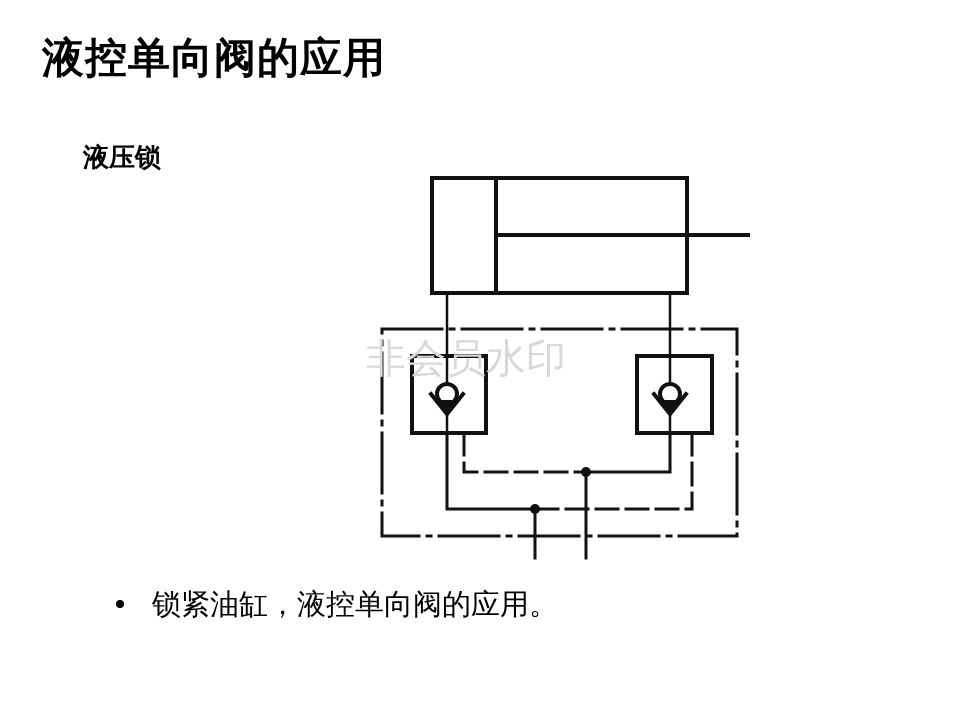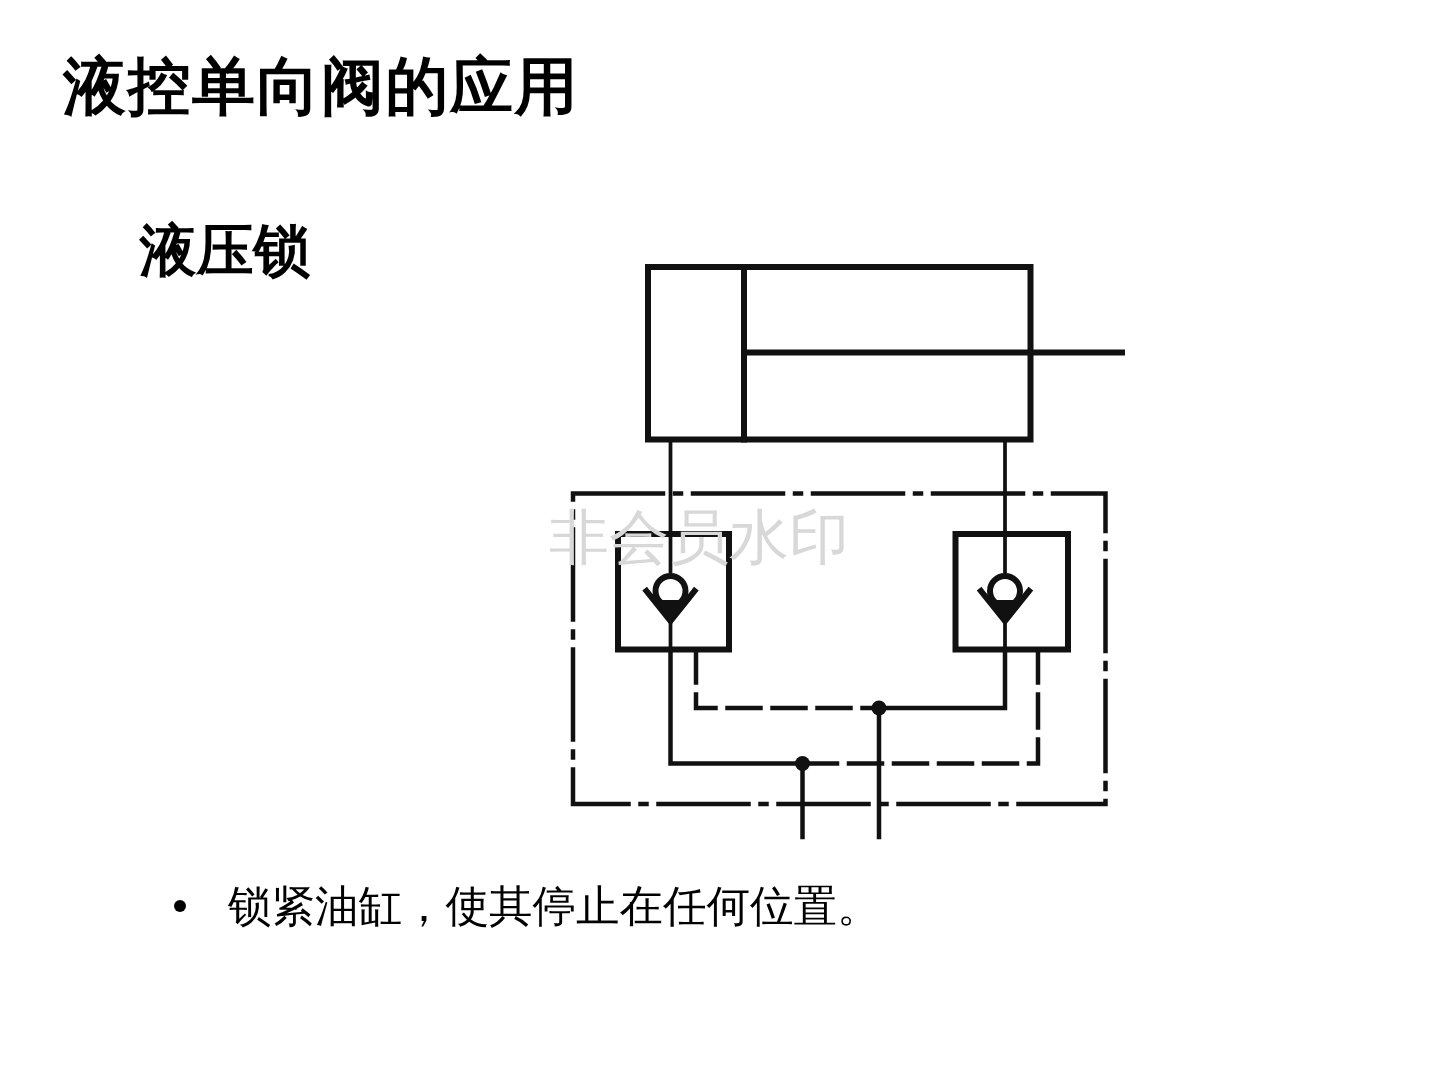--- a/index.html
+++ b/index.html
@@ -22,23 +22,23 @@
       font-size: 42px;
       line-height: 56px;
       letter-spacing: 1px;
       font-weight: bold;
       margin: 0;
     }
     .subtitle {
       position: absolute;
       left: 83px;
       top: 137px;
-      font-size: 38px;
+      font-size: 26px;
       line-height: 40px;
-      margin: 10px;
+      margin: 0;
     }
     .diagram {
       position: absolute;
       left: 0;
       top: 0;
       width: 960px;
       height: 720px;
     }
     .watermark {
       font-family: "DejaVu Sans", "Liberation Sans", sans-serif;
@@ -119,15 +119,15 @@
     <circle cx="535" cy="509" r="5" fill="#111111" stroke="none"></circle>
     <circle cx="586" cy="472" r="5" fill="#111111" stroke="none"></circle>
   </g>
 
   <text class="watermark" x="366" y="372">非会员水印</text>
 </svg>
 
 <ul class="bullet-list">
   <li class="bullet-item">
     <span class="bullet-dot"></span>
-    <span>锁紧油缸，使其停止在任何位置。</span>
+    <span>锁紧油缸，液控单向阀的应用。</span>
   </li>
 </ul>
 
 </body></html>

